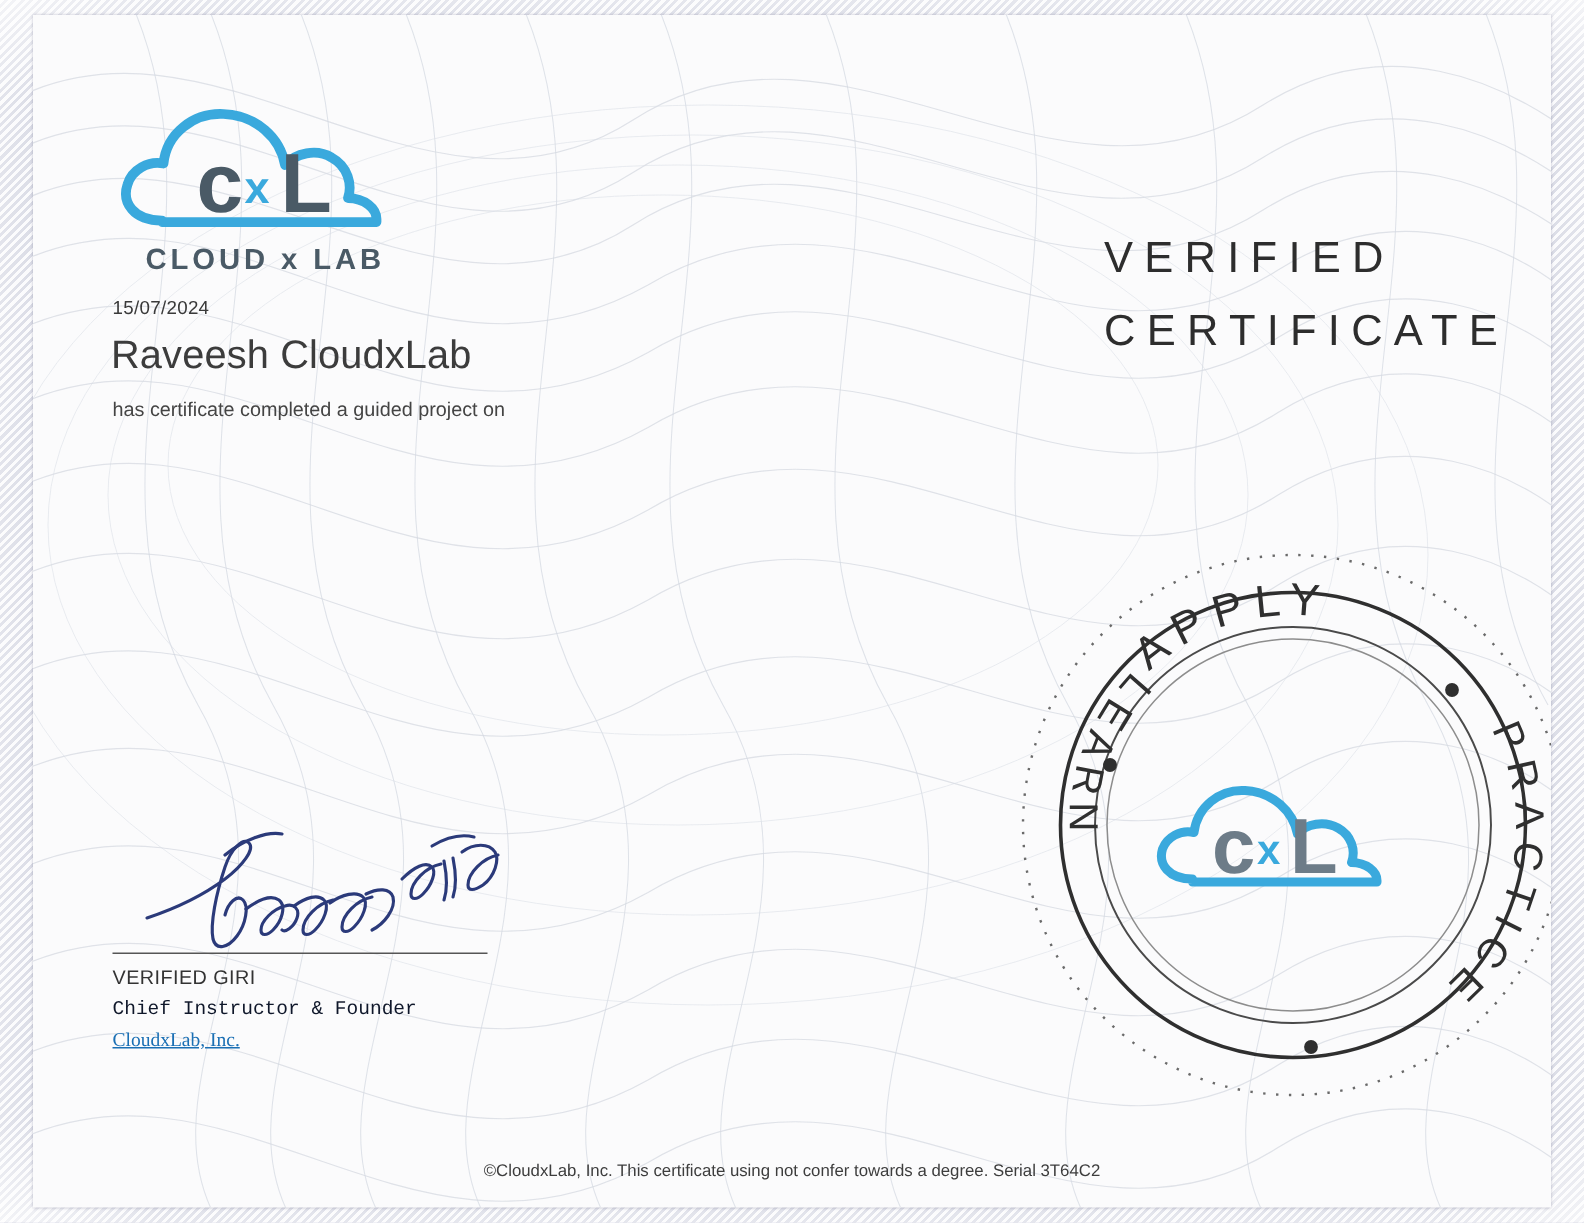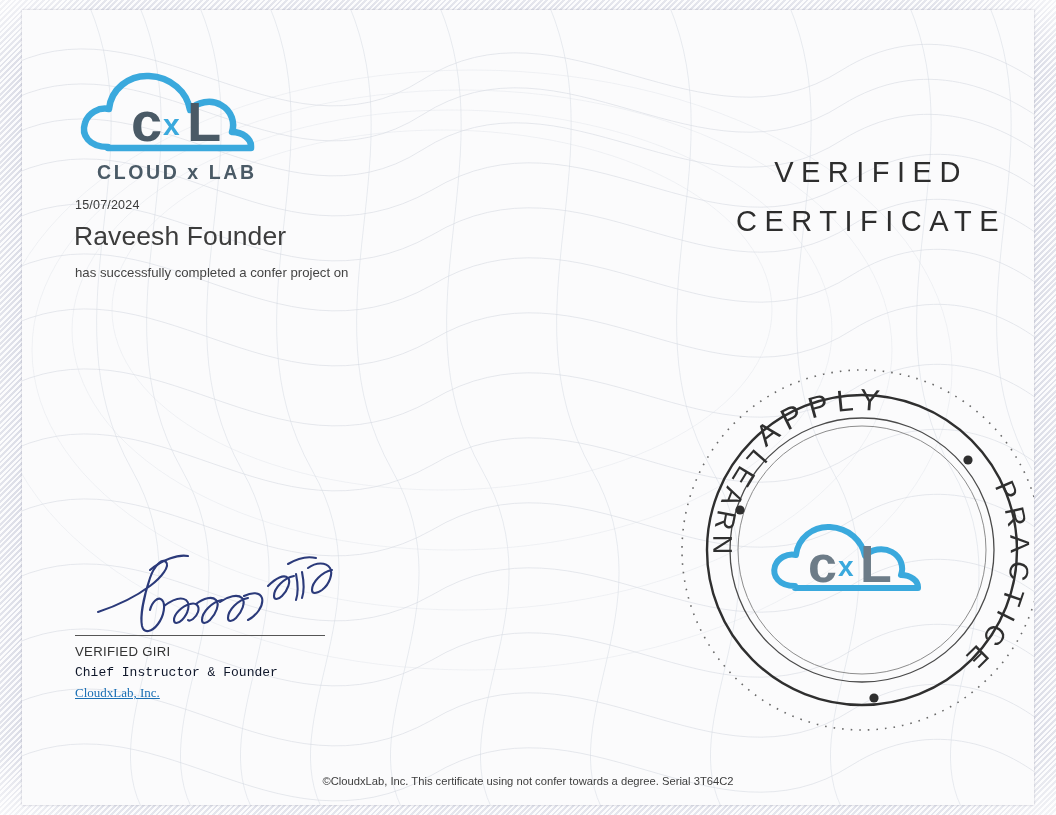--- a/index.html
+++ b/index.html
@@ -103,21 +103,21 @@
     line-height: 40px;
     color: #3c3c3c;
     letter-spacing: 0.1px;
   }
 
   
   .verified {
     position: absolute;
     right: 28px;
     top: 138px;
-    text-align: center;
+    text-align: left;
     color: #2d2d2d;
     font-size: 29px;
     letter-spacing: 7.5px;
     line-height: 49px;
     font-weight: 400;
   }
   .verified div { white-space: nowrap; }
 
   
   .signature-svg {
@@ -240,22 +240,22 @@
           <text x="22" y="124" font-family="Liberation Sans, sans-serif" font-size="19.5" font-weight="bold" letter-spacing="2.6" fill="#4a5a66">CLOUD x LAB</text>
         </svg>
       </div>
 
       <div class="verified">
         <div>VERIFIED</div>
         <div>CERTIFICATE</div>
       </div>
 
       <div class="issue-date">15/07/2024</div>
-      <div class="recipient">Raveesh Founder</div>
-      <div class="subtitle">has successfully completed a confer project on</div>
+      <div class="recipient">Raveesh CloudxLab</div>
+      <div class="subtitle">has certificate completed a guided project on</div>
 
       <svg class="signature-svg" viewBox="0 0 250 110">
         <g fill="none" stroke="#2b3a7a" stroke-width="2.1" stroke-linecap="round">
           <path d="M6,72 C24,66 42,58 58,46 C70,37 78,26 74,22 C70,18 62,26 58,38 C52,56 48,76 50,86
                    C52,94 60,92 66,84 C72,76 74,64 70,60 C66,56 60,62 58,70"></path>
           <path d="M72,66 C80,60 88,56 94,60 C99,64 96,74 90,80 C86,84 82,84 82,80 C82,74 90,66 98,64
                    C104,62 108,66 106,72 C104,78 98,82 96,80"></path>
           <path d="M104,64 C112,58 120,56 124,60 C128,64 124,74 118,80 C114,84 110,84 110,80 C110,72 120,62 130,60"></path>
           <path d="M128,62 C136,56 146,54 150,58 C154,62 150,72 144,78 C140,82 136,82 136,78 C136,70 146,60 156,58"></path>
           <path d="M152,56 C160,52 168,52 170,58 C172,66 164,76 156,80"></path>

